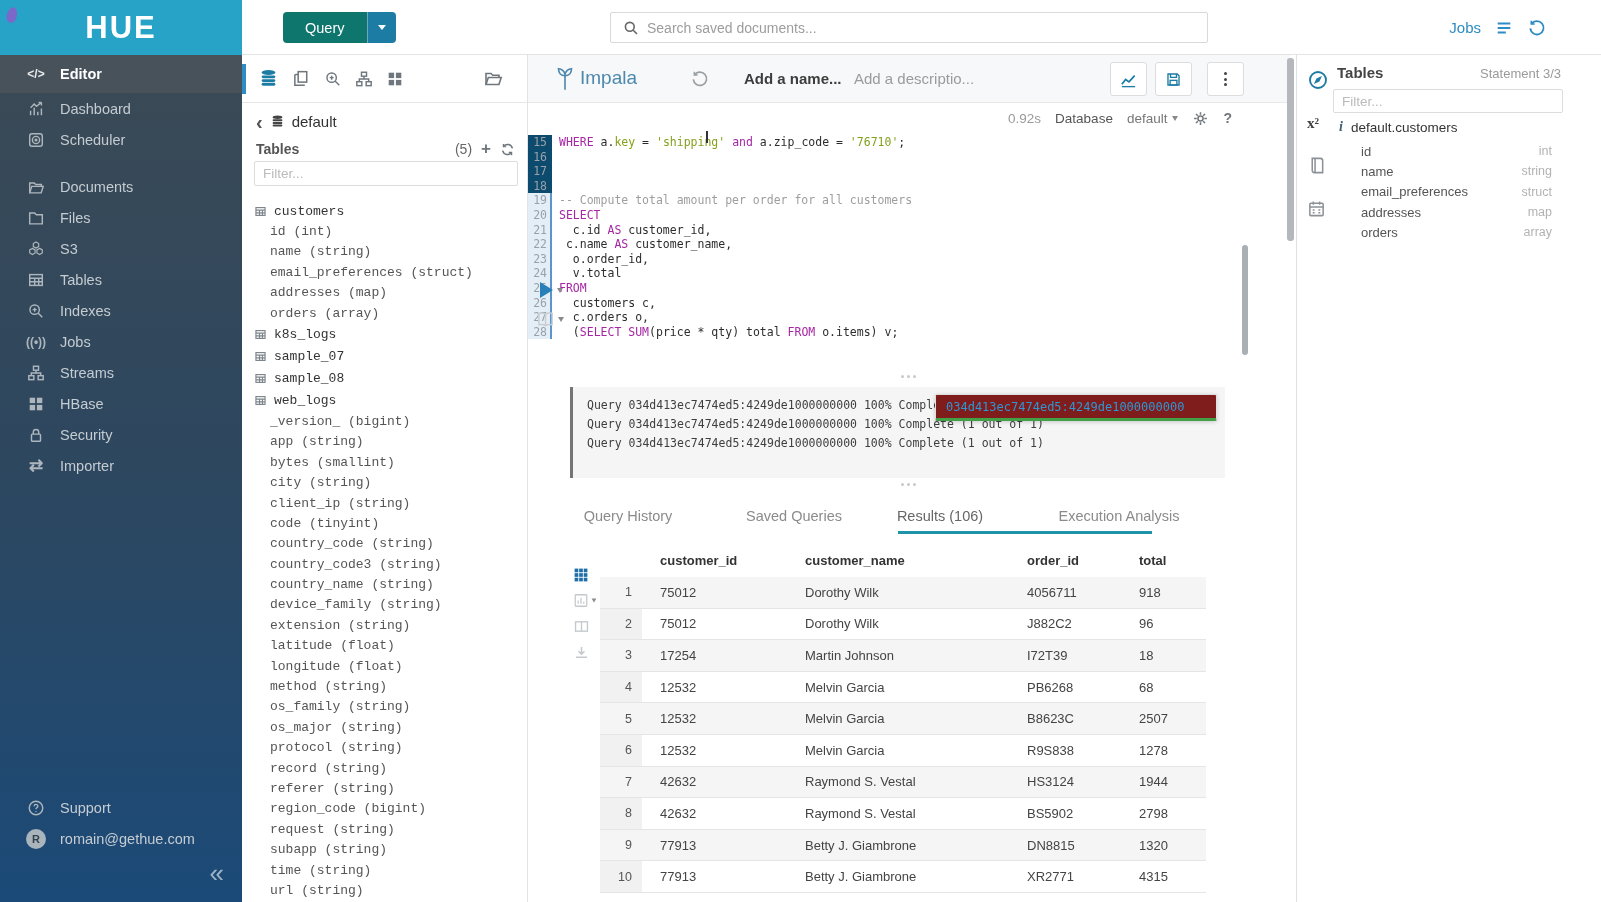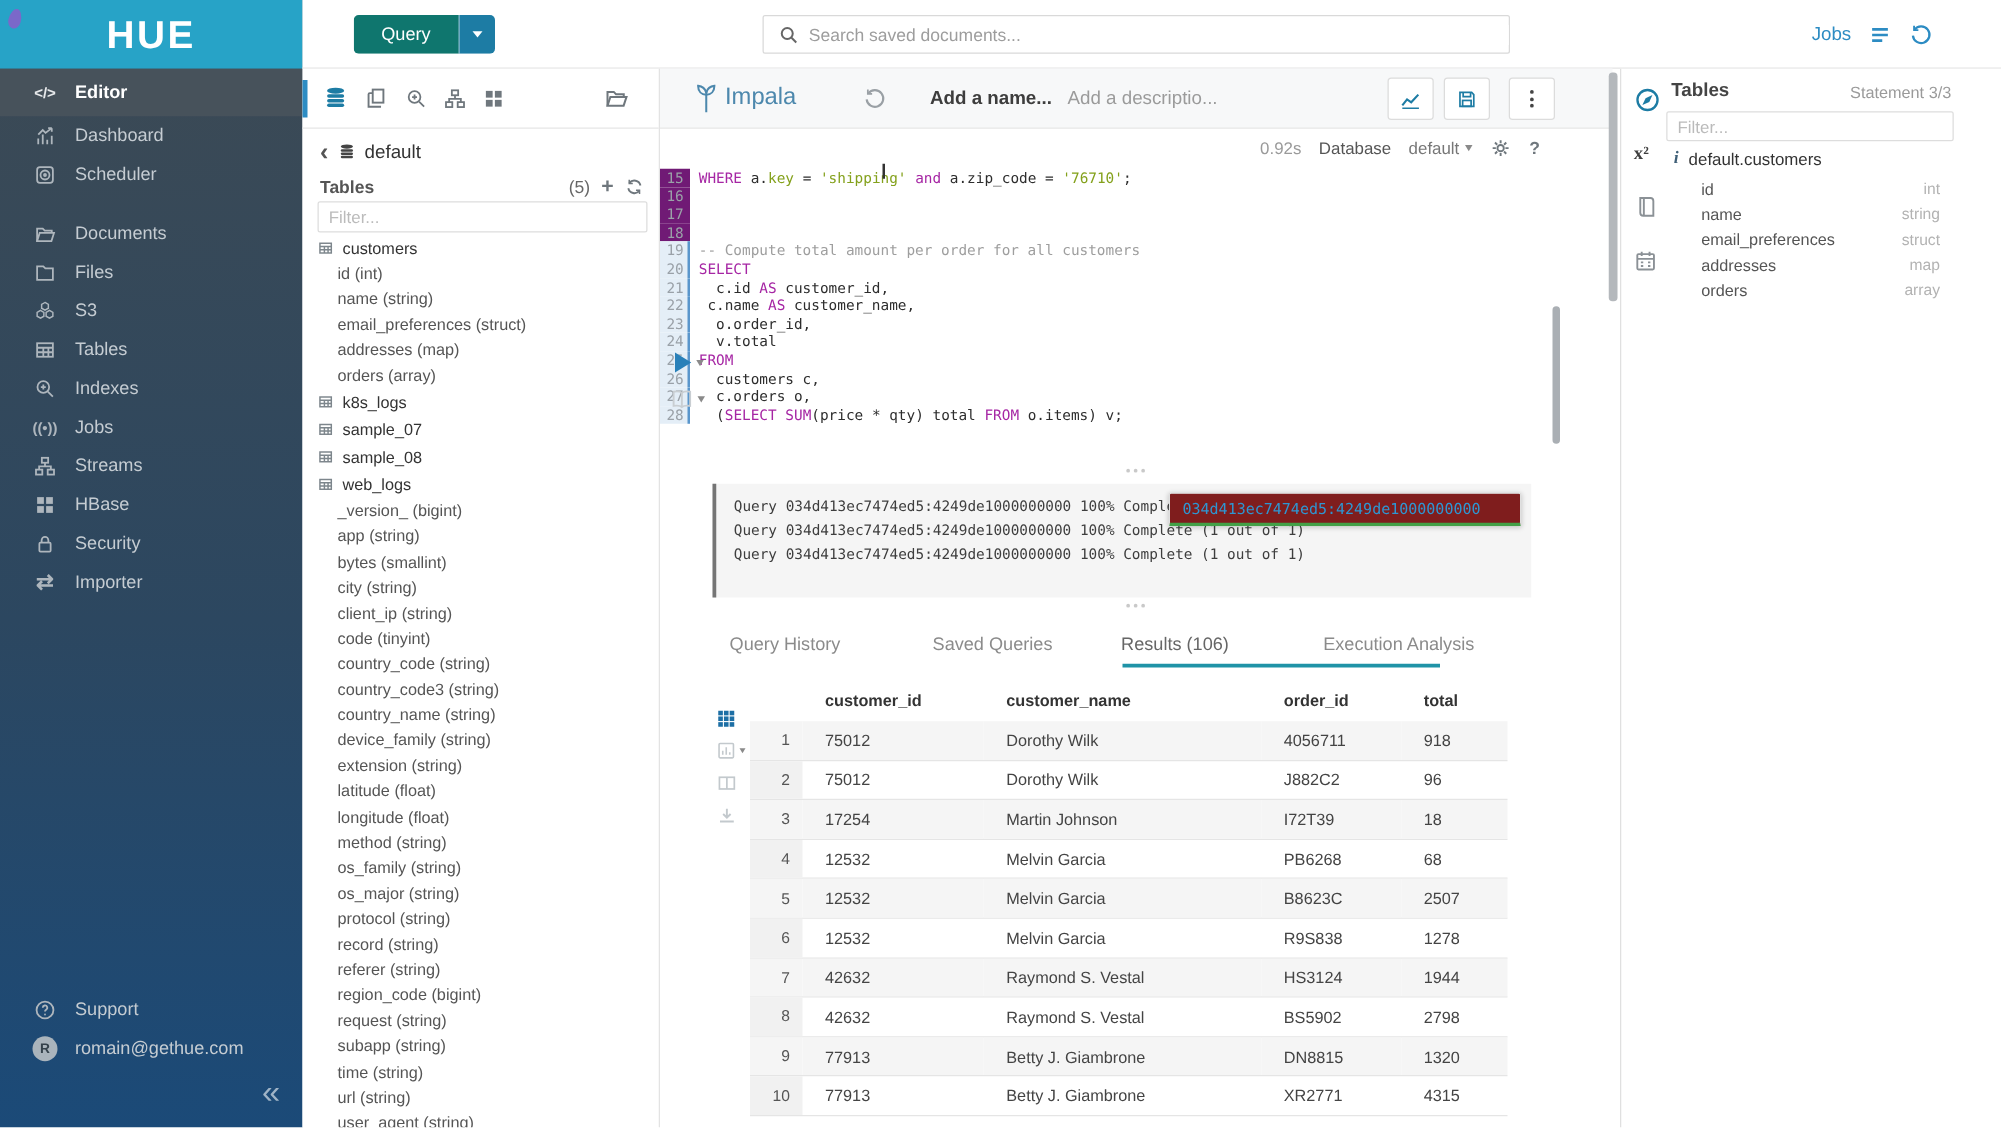--- a/index.html
+++ b/index.html
@@ -53,21 +53,21 @@
   #back-chev { font-size:20px; color:#555; line-height:14px; cursor:pointer; font-weight:bold; }
   #breadcrumb .db-ic { color:#444; }
   #breadcrumb-db { font-size:15px; color:#333; }
   #al-tables-hdr { position:absolute; left:14px; right:12px; top:84px; display:flex; align-items:center; }
   #al-tables-title { font-weight:bold; font-size:14px; color:#555; }
   #al-tables-right { margin-left:auto; display:flex; align-items:center; gap:9px; color:#6f777d; }
   #al-count { font-size:14px; color:#666; }
   .plus-ic { font-size:17px; font-weight:bold; cursor:pointer; color:#6f777d; }
   #al-filter { position:absolute; left:12px; top:106px; width:264px; height:25px; border:1px solid #ddd; border-radius:2px; font-size:13.5px; padding:0 8px; color:#444; outline:none; font-family:inherit; }
   #al-filter::placeholder { color:#bbb; }
-  #tree { position:absolute; left:0; top:132px; width:100%; bottom:0; overflow:hidden; }
+  #tree { position:absolute; left:0; top:145px; width:100%; bottom:0; overflow:hidden;font-family:Liberation Mono, monospace; }
   .tree-table { height:22px; display:flex; align-items:center; padding-left:12px; cursor:pointer; }
   .tree-table .tbl-ic { color:#7d868c; margin-right:7px; display:flex; }
   .tree-table span { font-size:13px; color:#333; }
   .tree-col { height:20.4px; line-height:20.4px; padding-left:28px; font-size:13px; color:#555; cursor:pointer; white-space:nowrap; }
 
   
   #main { position:absolute; left:528px; top:55px; width:762px; height:847px; background:#fff; }
   #ed-header { position:absolute; left:0; top:0; width:100%; height:48px; background:#f7f8f9; border-bottom:1px solid #e8e8e8; }
   #impala-ic { position:absolute; left:26px; top:11px; color:#4d88ad; }
   #engine-name { position:absolute; left:52px; top:12px; font-size:19px; color:#4d88ad; }
@@ -80,21 +80,21 @@
   .vdots i { width:3px; height:3px; border-radius:50%; background:#444; }
   #status-row { position:absolute; left:0; top:48px; width:100%; height:30px; display:flex; align-items:center; justify-content:flex-end; padding-right:58px; gap:14px; }
   #q-time { color:#9a9a9a; font-size:13.5px; }
   #db-label { color:#555; font-size:13.5px; }
   #db-value { color:#777; font-size:13.5px; display:flex; align-items:center; gap:5px; cursor:pointer; }
   #gear-ic, #help-ic { color:#6f777d; cursor:pointer; }
   #help-ic { font-size:14px; font-weight:bold; }
 
   #code-region { position:absolute; left:0; top:80px; width:720px; height:240px; }
   .cline { display:flex; height:14.6px; line-height:14.6px; font-family:"DejaVu Sans Mono", monospace; font-size:11.5px; }
-  .gut { width:24px; text-align:right; padding-right:5px; color:#9aa1a8; background:#701a75; flex:none; }
+  .gut { width:24px; text-align:right; padding-right:5px; color:#9aa1a8; background:#0c4a6e; flex:none; }
   .cline.hl .gut { background:#e4eef7; border-right:2px solid #5a96cc; padding-right:3px; }
   .ctext { padding-left:7px; white-space:pre; color:#2d2d2d; }
   .seg-kw { color:#a626a4; } .seg-g { color:#84a11c; } .seg-cm { color:#9e9e9e; } .seg-pl { color:#2d2d2d; }
   #cursor { position:absolute; left:178px; top:-4px; width:1.5px; height:12px; background:#333; }
   #play-btn { position:absolute; left:12px; top:227px; display:flex; align-items:center; gap:4px; cursor:pointer; }
   #play-tri { width:0; height:0; border-top:8px solid transparent; border-bottom:8px solid transparent; border-left:13px solid #2980b9; }
   #book-ic { position:absolute; left:8px; top:256px; color:#c9ced2; display:flex; align-items:center; gap:3px; cursor:pointer; }
   #ed-scroll { position:absolute; left:714px; top:190px; width:6px; height:110px; background:#aaafb4; border-radius:3px; cursor:grab; }
 
   .grip { position:absolute; left:330px; width:100px; display:flex; justify-content:center; gap:3px; cursor:row-resize; }

